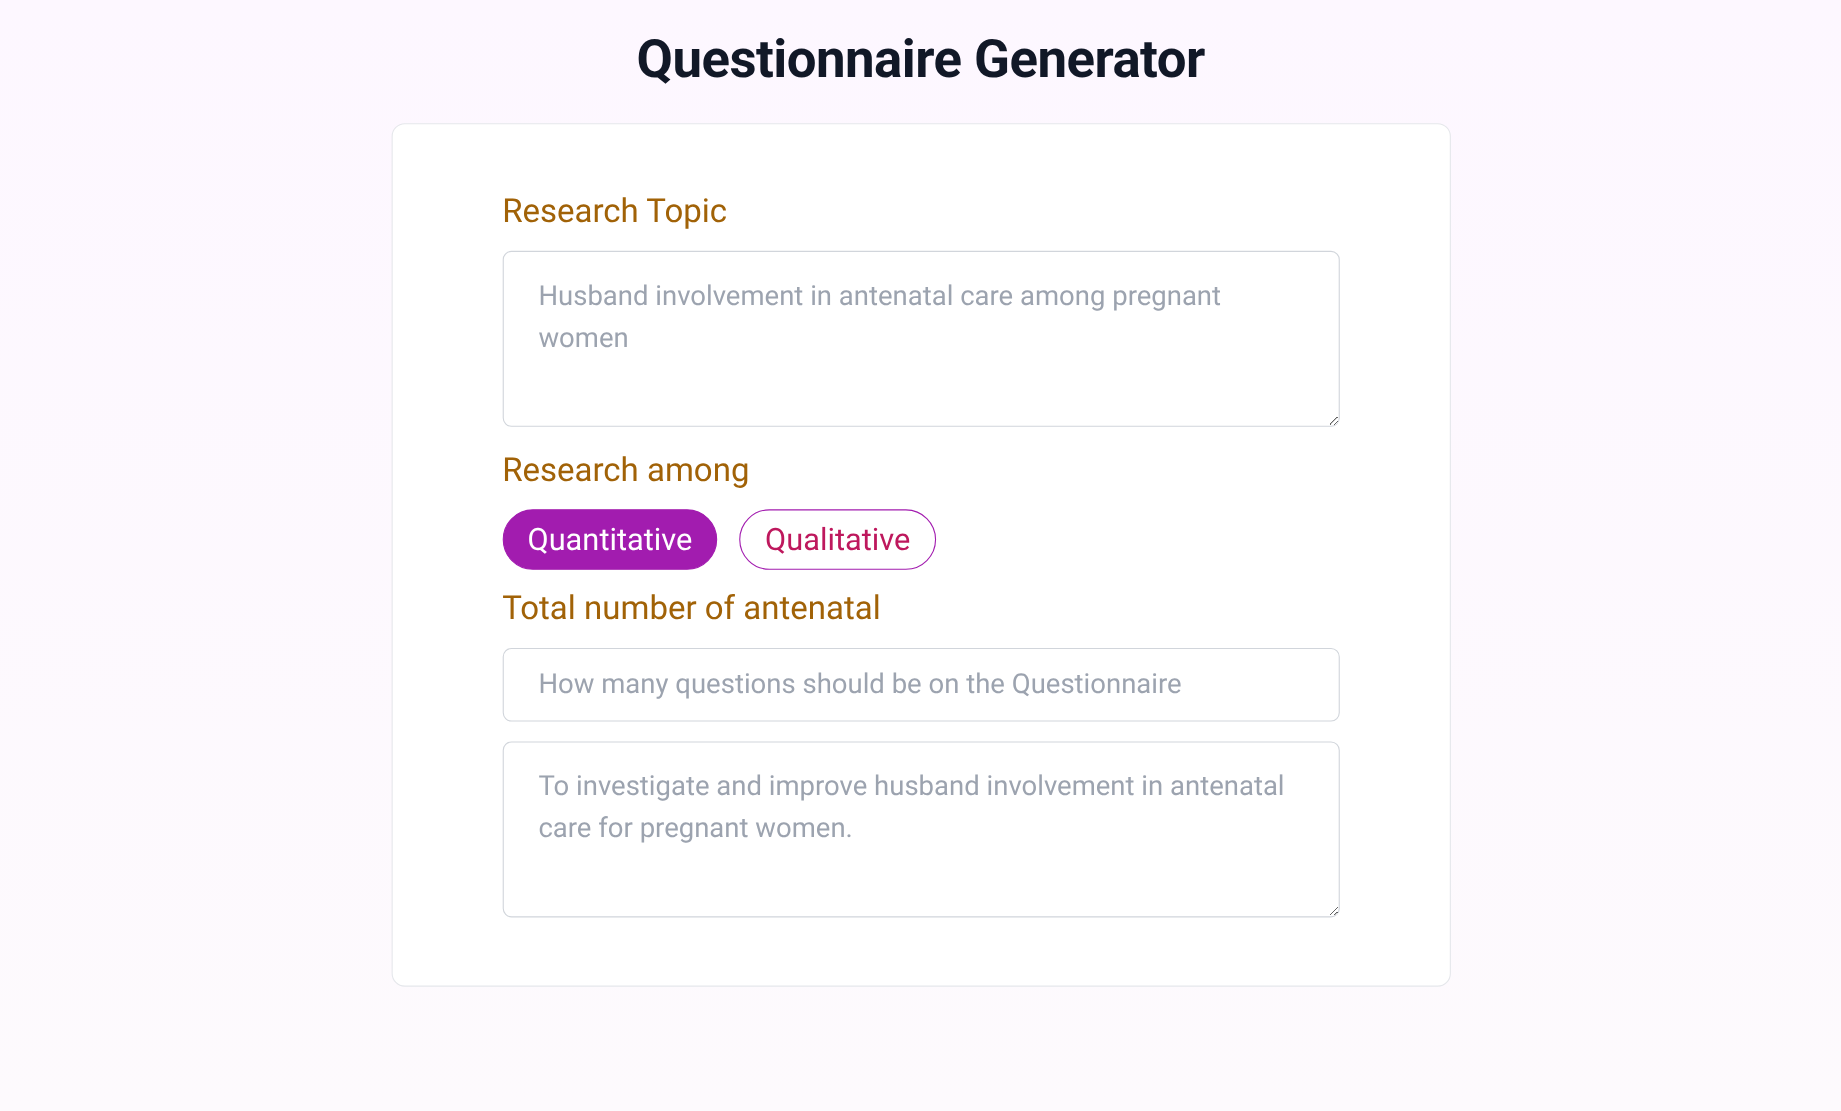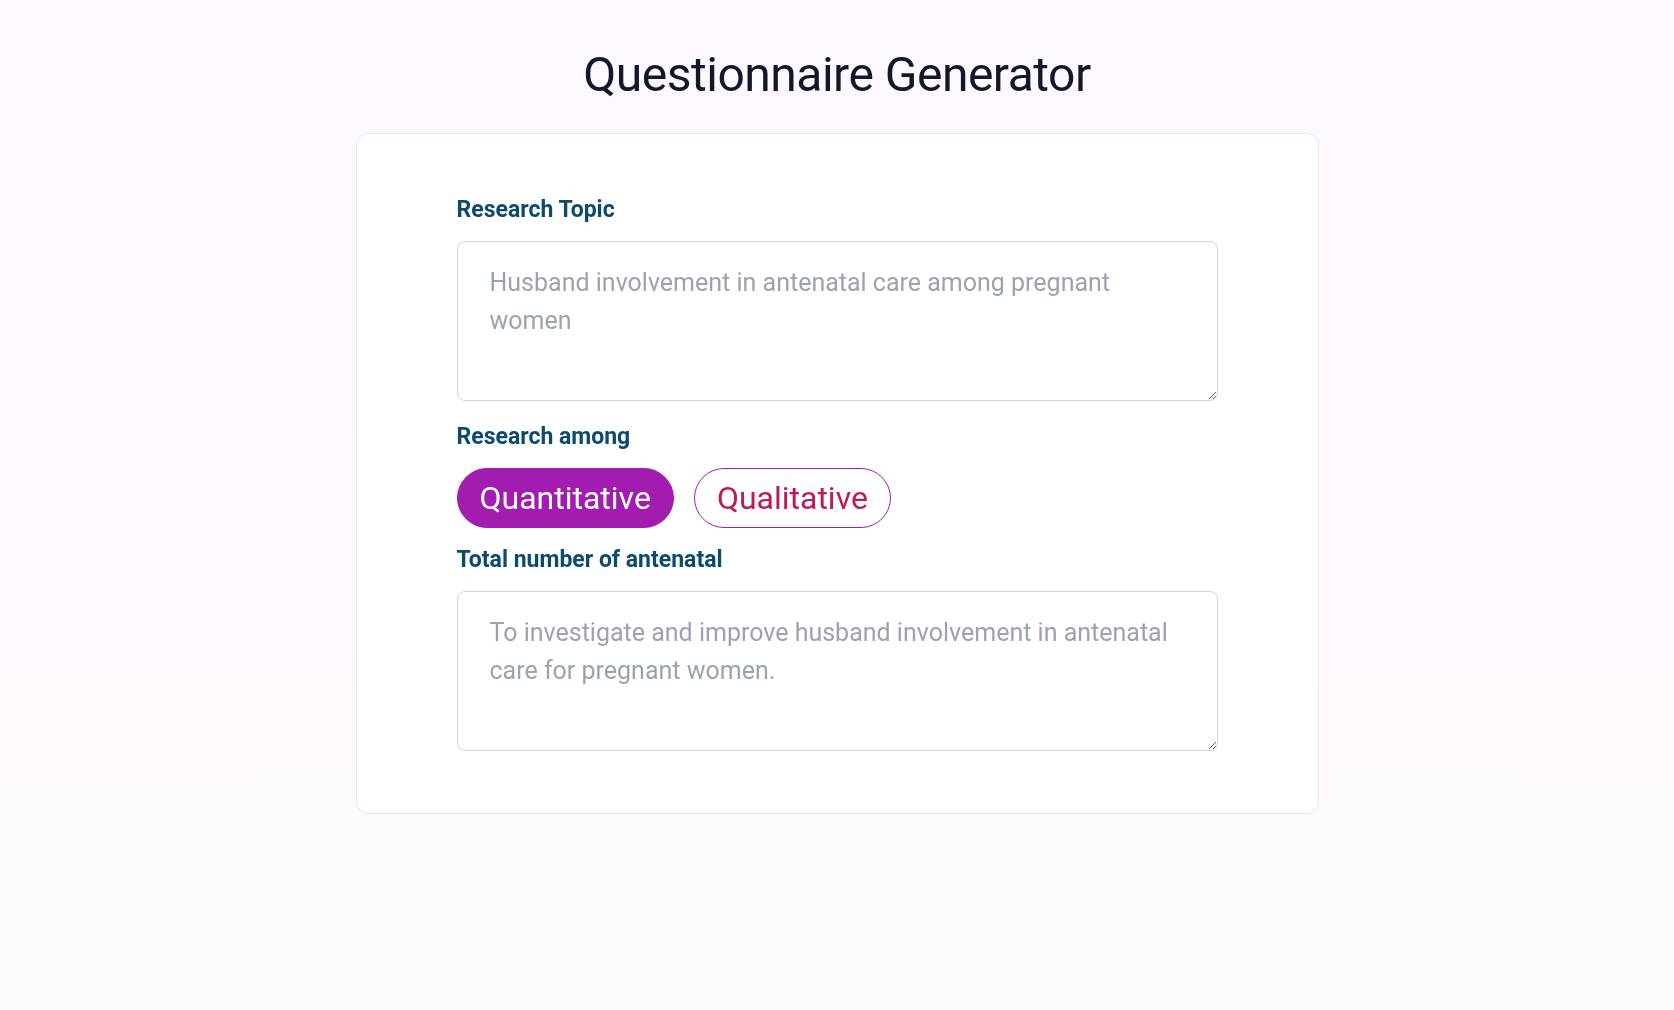--- a/index.html
+++ b/index.html
@@ -11,45 +11,45 @@
     body {
       font-family: -apple-system, BlinkMacSystemFont, 'Segoe UI', Roboto, Helvetica, Arial, sans-serif;
       background: linear-gradient(to bottom, #fdf7ff 0%, #fdfafd 100%);
       min-height: 1010px;
       width: 1674px;
       overflow-x: hidden;
     }
 
     .page-title {
       font-size: 48px;
-      font-weight: 400;
+      font-weight: 700;
       color: #111827;
       text-align: center;
-      padding-top: 46px;
+      padding-top: 25px;
       padding-bottom: 30px;
       letter-spacing: -0.5px;
     }
 
     .card {
       background: #ffffff;
       border: 1px solid #e5e7eb;
       border-radius: 12px;
       width: 963px;
       margin: 0 auto;
       padding: 62px 100px 40px 100px;
     }
 
     .field-group {
       margin-bottom: 18px;
     }
 
     .field-label {
-      font-size: 23px;
-      font-weight: 700;
-      color: #0c4a6e;
+      font-size: 30px;
+      font-weight: 400;
+      color: #a16207;
       margin-bottom: 18px;
       display: block;
     }
 
     .textarea-input {
       width: 100%;
       border: 1px solid #d1d5db;
       border-radius: 8px;
       padding: 22px 32px;
       font-size: 25px;
@@ -79,21 +79,21 @@
     }
 
     .pill-group {
       display: flex;
       gap: 20px;
     }
 
     .pill {
       padding: 10px 22px;
       border-radius: 999px;
-      font-size: 32px;
+      font-size: 28px;
       font-weight: 400;
       cursor: pointer;
       border: 1px solid transparent;
       font-family: inherit;
     }
 
     .pill-active {
       background: #a21caf;
       color: #ffffff;
       border-color: #a21caf;
@@ -120,19 +120,20 @@
   <div class="field-group">
     <label class="field-label">Research among</label>
     <div class="pill-group">
       <button class="pill pill-active">Quantitative</button>
       <button class="pill pill-inactive">Qualitative</button>
     </div>
   </div>
 
   <div class="field-group">
     <label class="field-label">Total number of antenatal</label>
+    <input type="text" class="text-input" placeholder="How many questions should be on the Questionnaire" style="">
   </div>
 
   <div class="field-group">
     <textarea class="textarea-input" placeholder="To investigate and improve husband involvement in antenatal care for pregnant women." style=""></textarea>
   </div>
 
 </div>
 
 </body></html>

